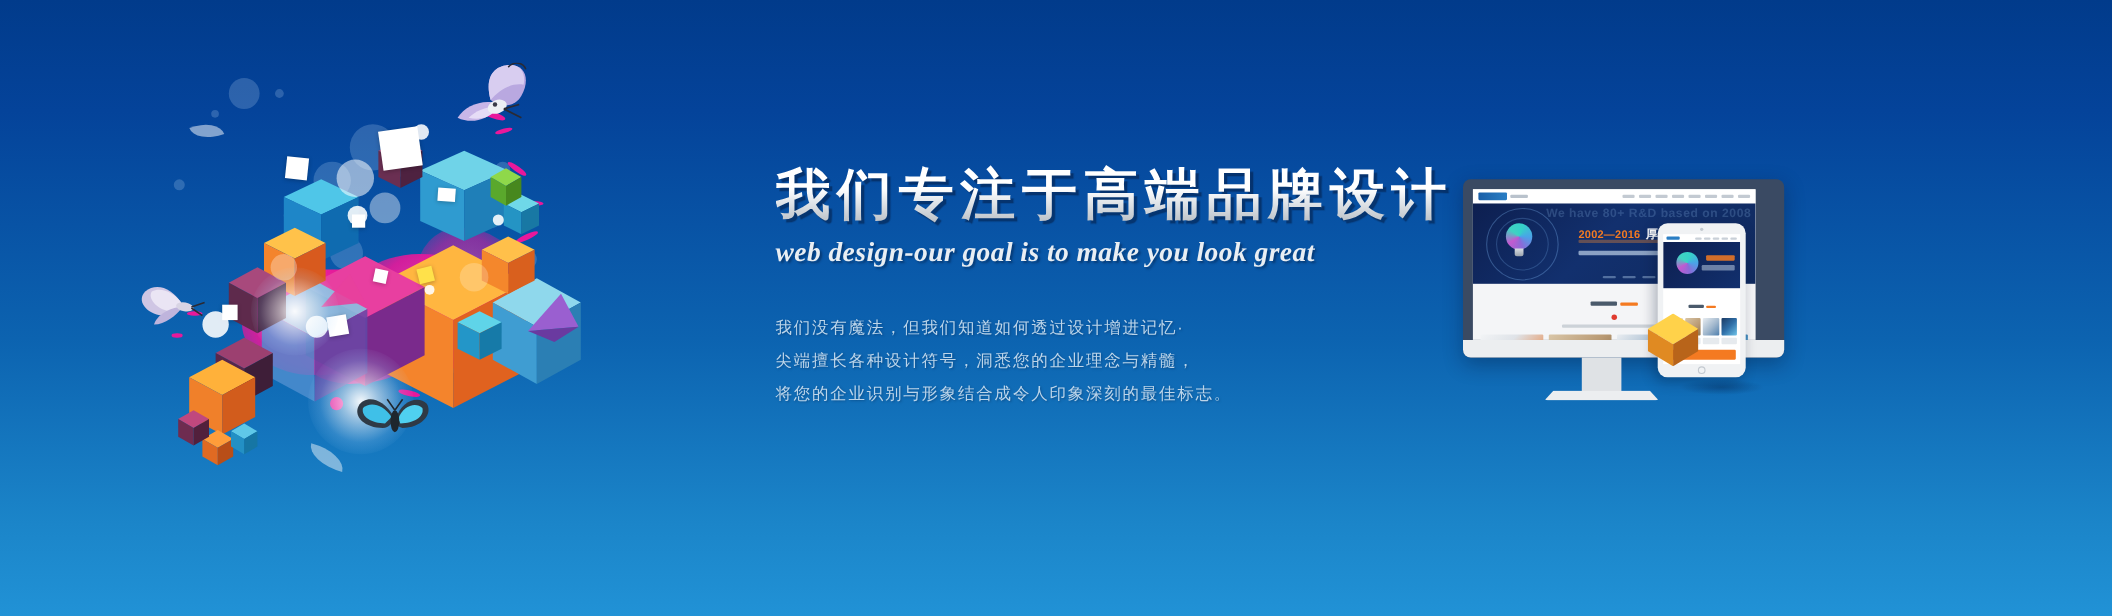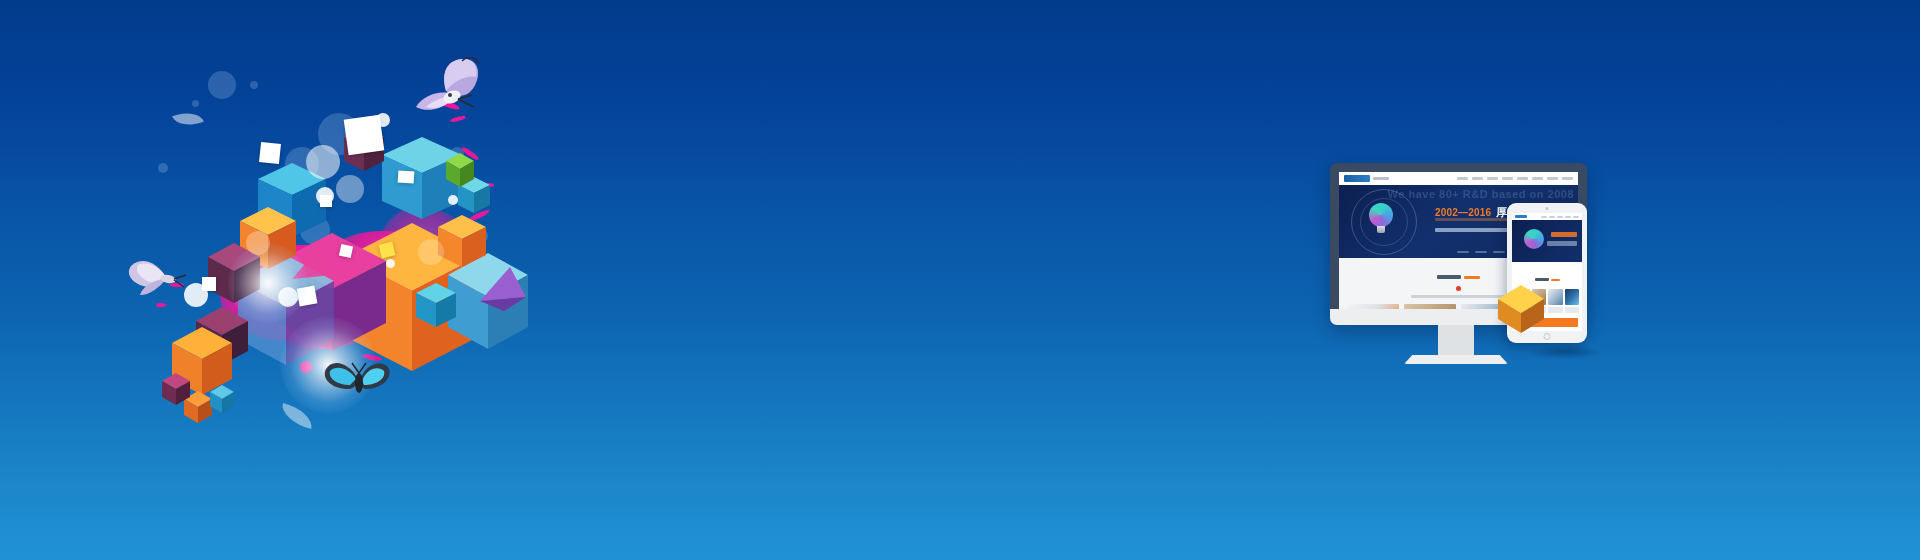--- a/index.html
+++ b/index.html
@@ -64,22 +64,22 @@
   .body-copy { margin-top:40px; }
   .body-copy p {
     font-size:15px; line-height:30px; letter-spacing:1.6px;
     color:#bcd5ea; white-space:nowrap;
     text-shadow:1px 1px 2px rgba(2,25,60,.35);
   }
 
   
   .devices { position:absolute; left:1330px; top:163px; width:270px; height:220px; }
 
-  .monitor { position:absolute; left:0; top:0; width:257px; height:162px;
-             background:#3a4a63; border-radius:7px; padding:9px 9px 16px 9px;
+  .monitor { position:absolute; left:0; top:0; width:292px; height:162px;
+             background:#3a4a63; border-radius:7px; padding:9px 26px 16px 9px;
              box-shadow:0 6px 18px rgba(0,20,50,.32); }
   .monitor .bezel-bottom { position:absolute; left:0; right:0; bottom:0; height:16px;
              background:#eceef0; border-radius:0 0 7px 7px; }
   .screen { width:100%; height:137px; background:#f4f5f7; overflow:hidden; position:relative; }
 
   .stand-neck { position:absolute; left:108px; top:162px; width:36px; height:32px; background:#dfe2e5; }
   .stand-base { position:absolute; left:74px; top:192px; width:104px; height:9px;
                 background:#eceef0; border-radius:3px;
                 clip-path:polygon(8% 0,92% 0,100% 100%,0 100%); }
 
@@ -389,20 +389,29 @@
       <ellipse cx="41" cy="32" rx="4" ry="10" fill="#1e262e"></ellipse>
       <path d="M41 22 L34 12 M41 22 L48 12" stroke="#1e262e" stroke-width="1.4" fill="none"></path>
     </svg>
 
     <div class="art-layer">
       <div style="position:absolute;left:24px;top:56px;width:28px;height:16px;border-radius:0 100% 0 100%;background:rgba(255,255,255,.5);transform:rotate(-20deg);"></div>
       <div style="position:absolute;left:130px;top:352px;width:34px;height:18px;border-radius:0 100% 0 100%;background:rgba(255,255,255,.45);transform:rotate(15deg);"></div>
     </div>
   </div>
 
+  <div class="copy">
+    <h1 class="headline">我们专注于高端品牌设计</h1>
+    <h2 class="subhead">web design-our goal is to make you look great</h2>
+    <div class="body-copy">
+      <p>我们没有魔法，但我们知道如何透过设计增进记忆·</p>
+      <p>尖端擅长各种设计符号，洞悉您的企业理念与精髓，</p>
+      <p>将您的企业识别与形象结合成令人印象深刻的最佳标志。</p>
+    </div>
+  </div>
 
   <div class="devices">
 
     <div class="dev-shadow"></div>
 
     <div class="monitor">
       <div class="screen">
 
         <div class="site-nav">
           <div class="site-logo"></div>

